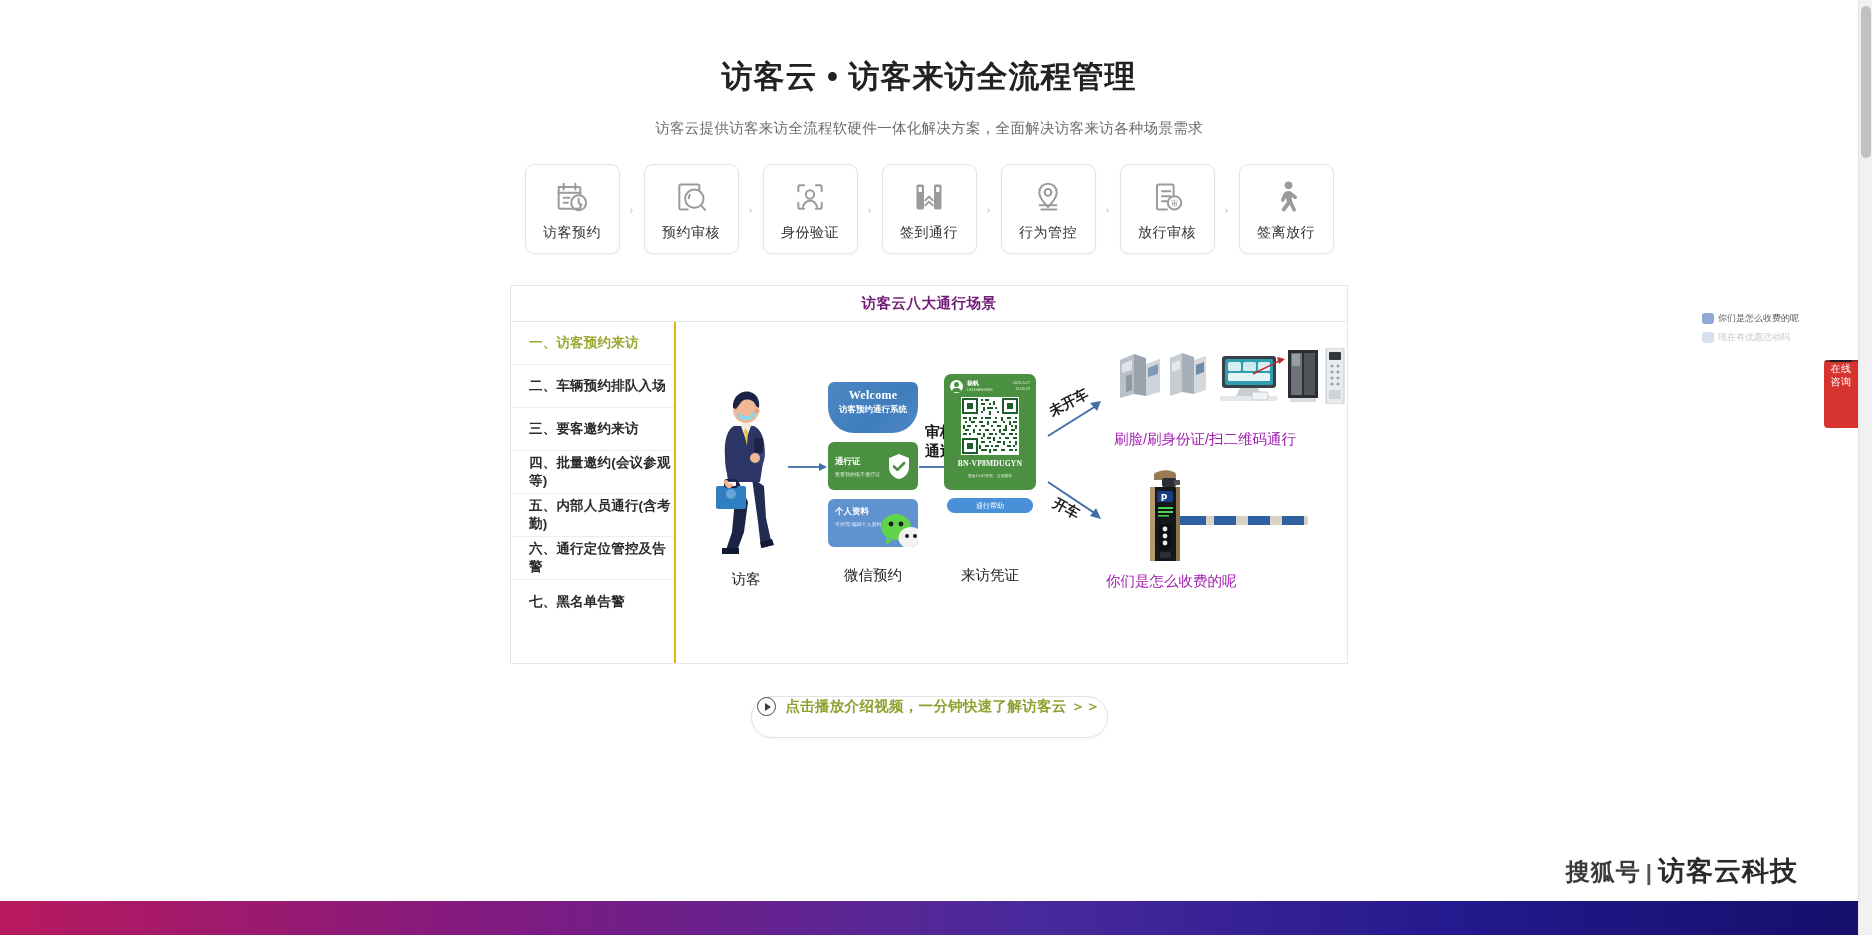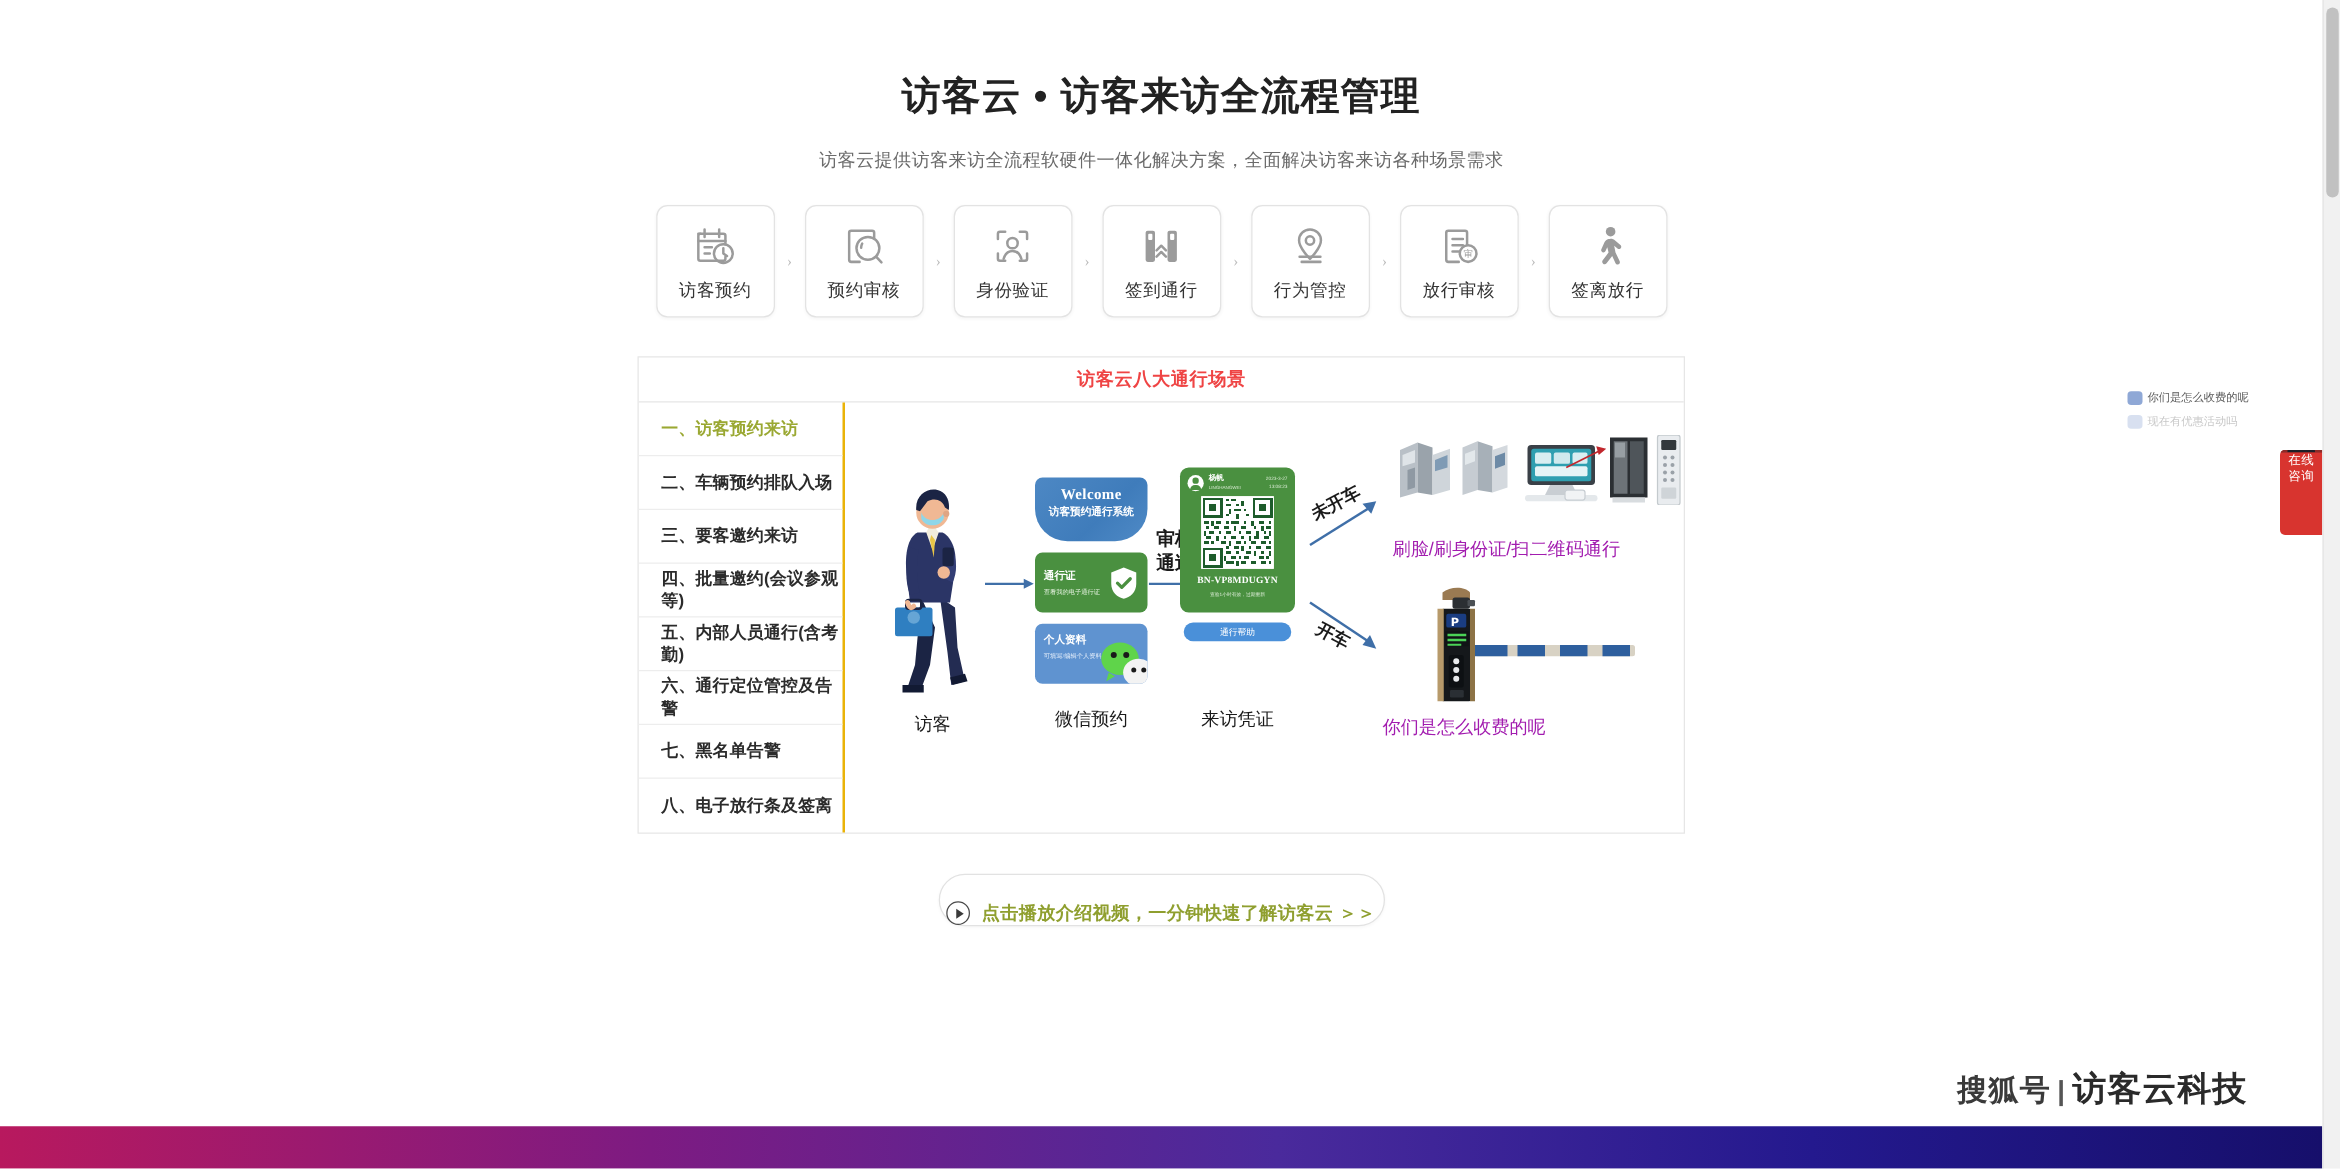--- a/index.html
+++ b/index.html
@@ -100,21 +100,21 @@
     background: #fff;
   }
   .panel-header {
     height: 36px;
     display: flex;
     align-items: center;
     justify-content: center;
     border-bottom: 1px solid #e6e6e6;
     font-size: 14.5px;
     font-weight: 700;
-    color: #ef4444;
+    color: #701a75;
     letter-spacing: .5px;
   }
   .panel-body { display: flex; min-height: 341px; }
 
   .scene-list {
     width: 165px;
     border-right: 2px solid #eab308;
     flex: none;
   }
   .scene-item {
@@ -284,21 +284,21 @@
   }
 
   
   .cta-wrap { display: flex; justify-content: center; margin-top: 32px; }
   .cta {
     width: 357px; height: 42px;
     border: 1px solid #e2e2e2;
     border-radius: 21px;
     background: #fff;
     display: flex;
-    align-items: flex-end;
+    align-items: flex-start;
     justify-content: center;
     cursor: pointer;
     box-shadow: 0 1px 3px rgba(0,0,0,.04);
   }
   .cta-play {
     width: 19px; height: 19px;
     border-radius: 50%;
     border: 1.4px solid #4a4a4a;
     display: flex; align-items: center; justify-content: center;
     margin-right: 9px;
@@ -493,21 +493,20 @@
     <div class="panel-body">
 
       <div class="scene-list">
         <div class="scene-item active">一、访客预约来访</div>
         <div class="scene-item">二、车辆预约排队入场</div>
         <div class="scene-item">三、要客邀约来访</div>
         <div class="scene-item">四、批量邀约(会议参观等)</div>
         <div class="scene-item">五、内部人员通行(含考勤)</div>
         <div class="scene-item">六、通行定位管控及告警</div>
         <div class="scene-item">七、黑名单告警</div>
-        <div class="scene-item">八、电子放行条及签离</div>
       </div>
 
       <div class="scene-canvas">
         <div class="flow">
 
           <div class="visitor">
             <svg viewBox="0 0 84 176">
 
               <path d="M33 96 L28 150 L22 168 L33 169 L40 150 L44 120 Z" fill="#1b2444"></path>
               <path d="M48 96 L54 140 L57 166 L68 163 L62 136 L60 104 Z" fill="#232c52"></path>

